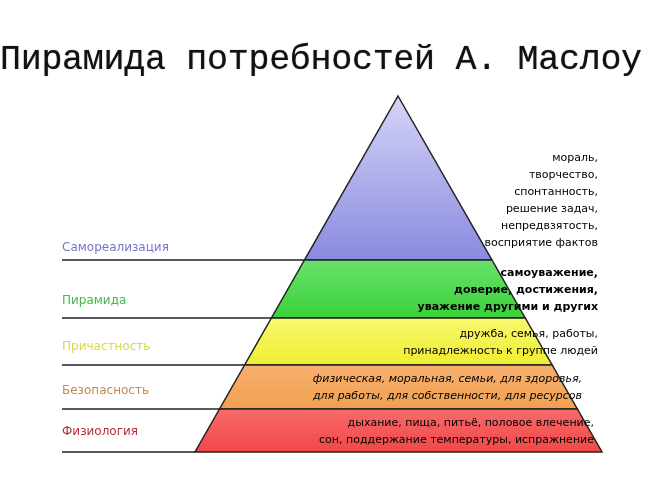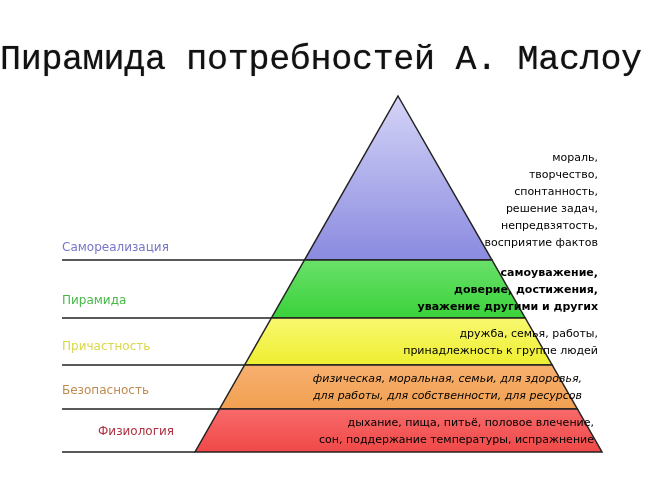--- a/index.html
+++ b/index.html
@@ -62,21 +62,21 @@
       <line x1="62" y1="409" x2="219.51966292134833" y2="409" stroke="#222" stroke-width="1.5"></line>
       <line x1="62" y1="452" x2="195" y2="452" stroke="#222" stroke-width="1.5"></line>
     </g>
 </svg>
 
 <div id="labels">
     <div class="lbl" style="top: 240px; color: rgb(118, 118, 200);">Самореализация</div>
     <div class="lbl" style="top: 293px; color: rgb(72, 184, 72);">Пирамида</div>
     <div class="lbl" style="top: 339px; color: rgb(216, 216, 74);">Причастность</div>
     <div class="lbl" style="top: 383px; color: rgb(192, 138, 80);">Безопасность</div>
-    <div class="lbl" style="top: 424px; color: rgb(176, 48, 64); margin-left: 36px;">Физиология</div>
+    <div class="lbl" style="top: 424px; color: rgb(176, 48, 64);">Физиология</div>
   </div>
 <div id="texts">
     <div class="band-text" style="top: 149px; left: 198px; width: 400px;">мораль,
 творчество,
 спонтанность,
 решение задач,
 непредвзятость,
 восприятие фактов</div>
     <div class="band-text" style="top: 263.5px; left: 198px; width: 400px; font-weight: bold;">самоуважение,
 доверие, достижения,

